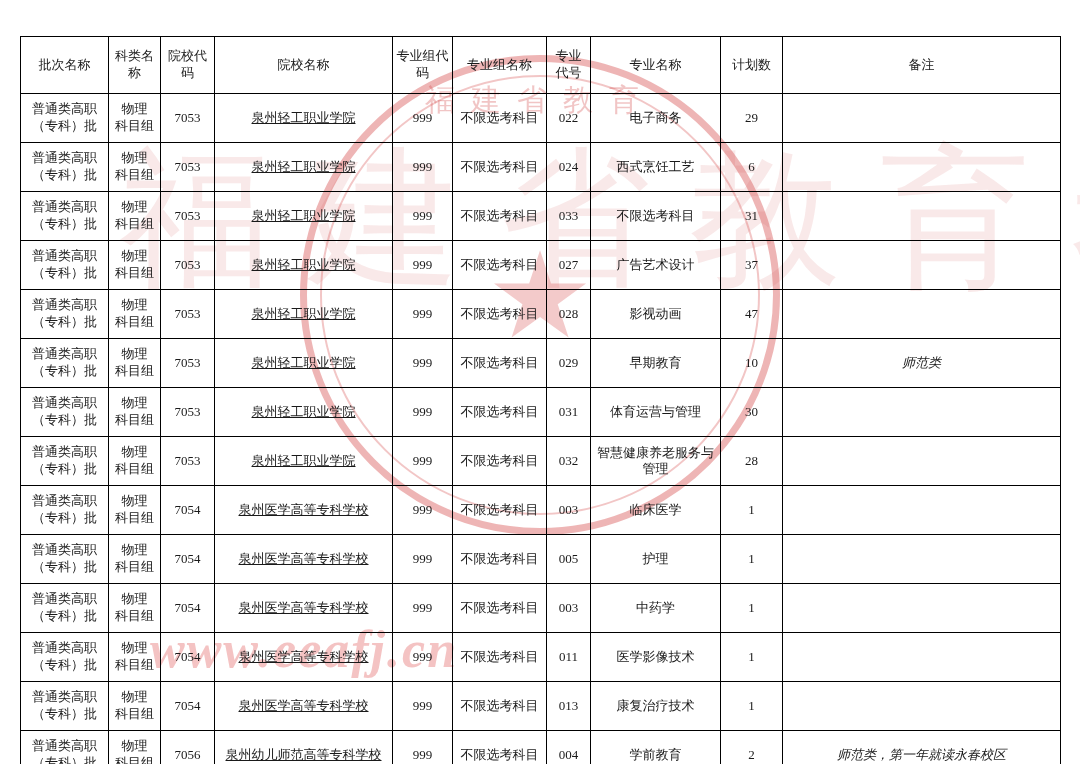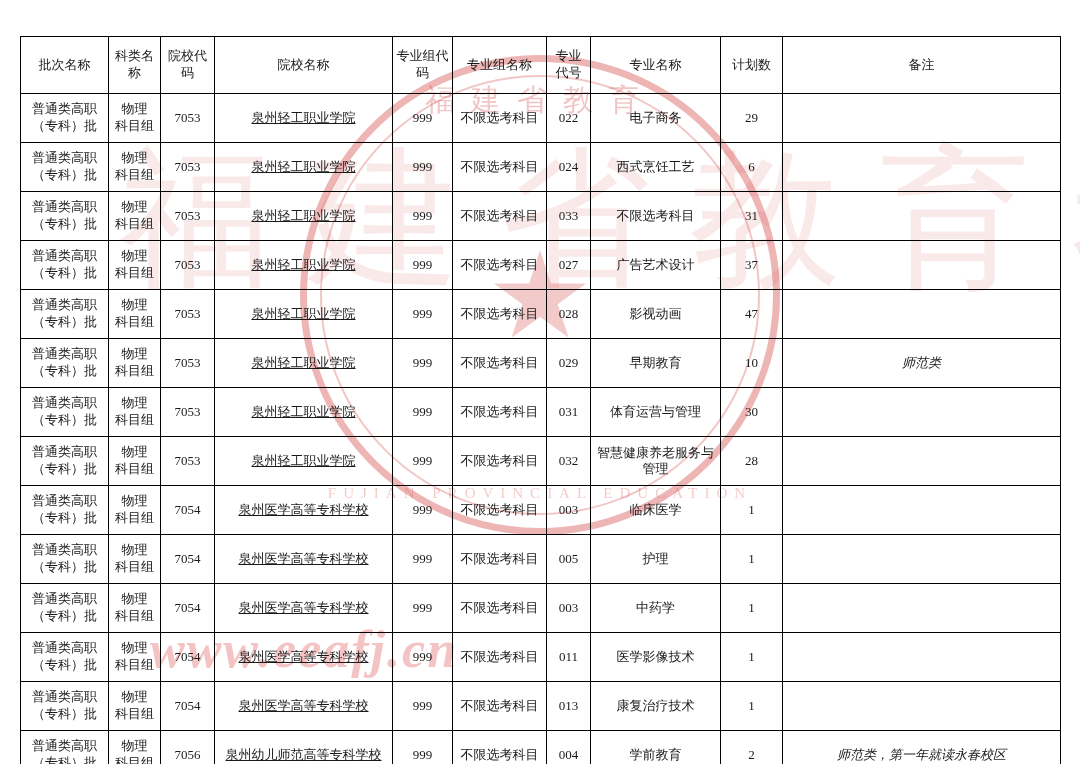--- a/index.html
+++ b/index.html
@@ -149,21 +149,20 @@
 </style>
 </head>
 <body>
 
 <div class="watermark-layer">
   <div class="wm-big">福建省教育考试院</div>
   <div class="stamp">
     <div class="stamp-inner"></div>
     <div class="stamp-text-top">福建省教育</div>
     <div class="stamp-star">★</div>
-    <div class="stamp-text-bottom">FUJIAN PROVINCIAL EDUCATION</div>
   </div>
   <div class="wm-url">www.eeafj.cn</div>
 </div>
 
 <div class="sheet">
   <table class="plan">
     <colgroup>
       <col style="width:88px">
       <col style="width:52px">
       <col style="width:54px">

